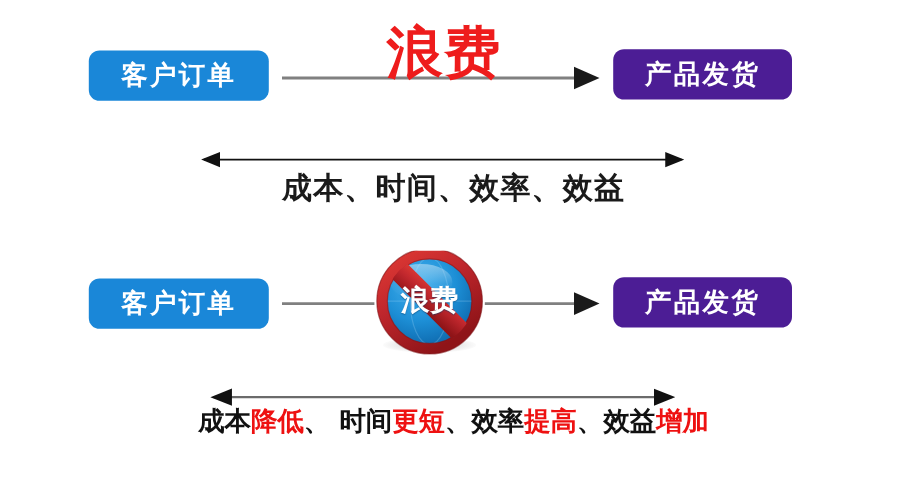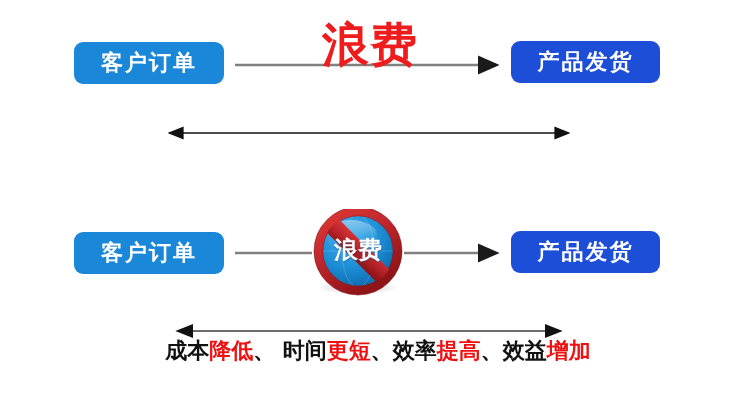--- a/index.html
+++ b/index.html
@@ -27,21 +27,21 @@
     align-items: center;
     justify-content: center;
     border-radius: 9px;
     color: #ffffff;
     font-weight: bold;
     letter-spacing: 2px;
     white-space: nowrap;
     box-sizing: border-box;
   }
   .pill-blue { background: #1a87d8; }
-  .pill-orange { background: #1d4ed8; }
+  .pill-orange { background: #4c1d95; }
 
   #box-customer-order-top {
     left: 74px; top: 42px; width: 150px; height: 42px;
     font-size: 22px;
   }
   #box-product-ship-top {
     left: 511px; top: 41px; width: 149px; height: 42px;
     font-size: 22px;
   }
   #box-customer-order-bottom {
@@ -171,20 +171,21 @@
       <line x1="178" y1="331" x2="560" y2="331" stroke="#6b6b6b" stroke-width="1.8" marker-start="url(#mk-blk-left)" marker-end="url(#mk-blk-right)"></line>
     </g>
   </svg>
 
   <div class="pill pill-blue" id="box-customer-order-top">客户订单</div>
 
   <div id="waste-word-top">浪费</div>
 
   <div class="pill pill-orange" id="box-product-ship-top">产品发货</div>
 
+  <div id="caption-top">成本、时间、效率、效益</div>
 
   <div class="pill pill-blue" id="box-customer-order-bottom">客户订单</div>
 
   <div id="no-waste-badge">
     <div class="badge-shadow"></div>
     <svg width="90" height="90" viewBox="0 0 90 90">
       <defs>
         <radialGradient id="gBlue" cx="38%" cy="30%" r="78%">
           <stop offset="0%" stop-color="#46b2ef"></stop>
           <stop offset="55%" stop-color="#1d8fd6"></stop>

